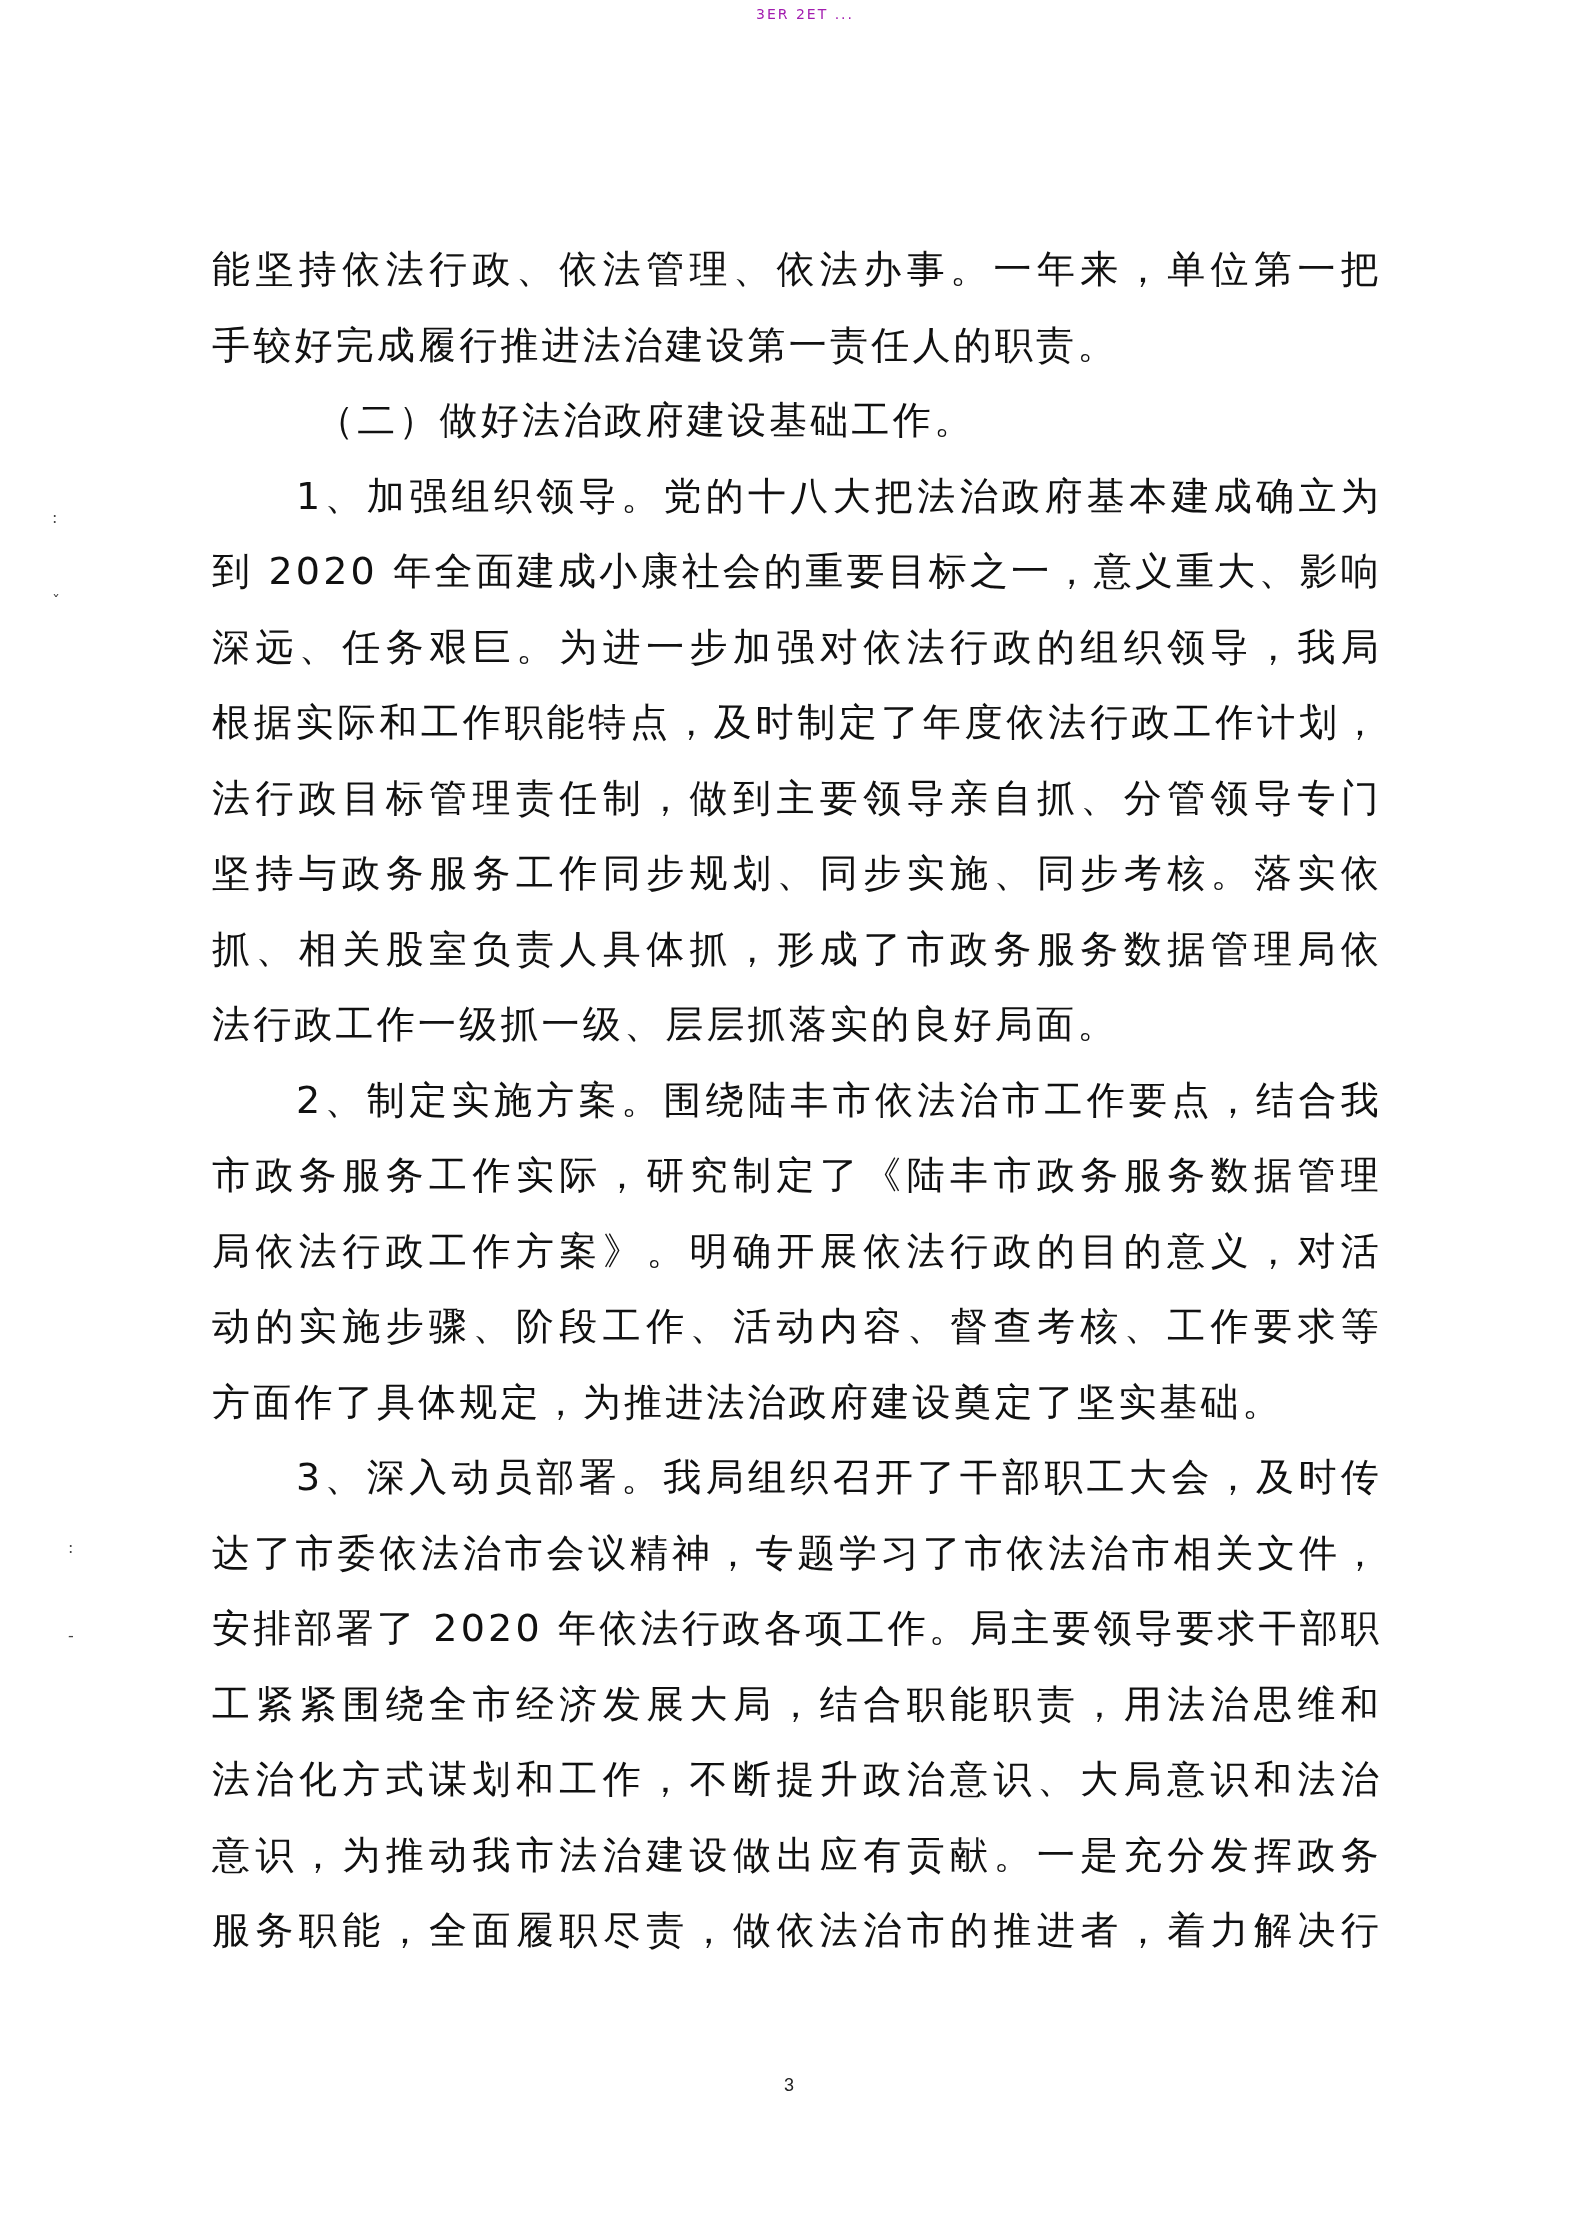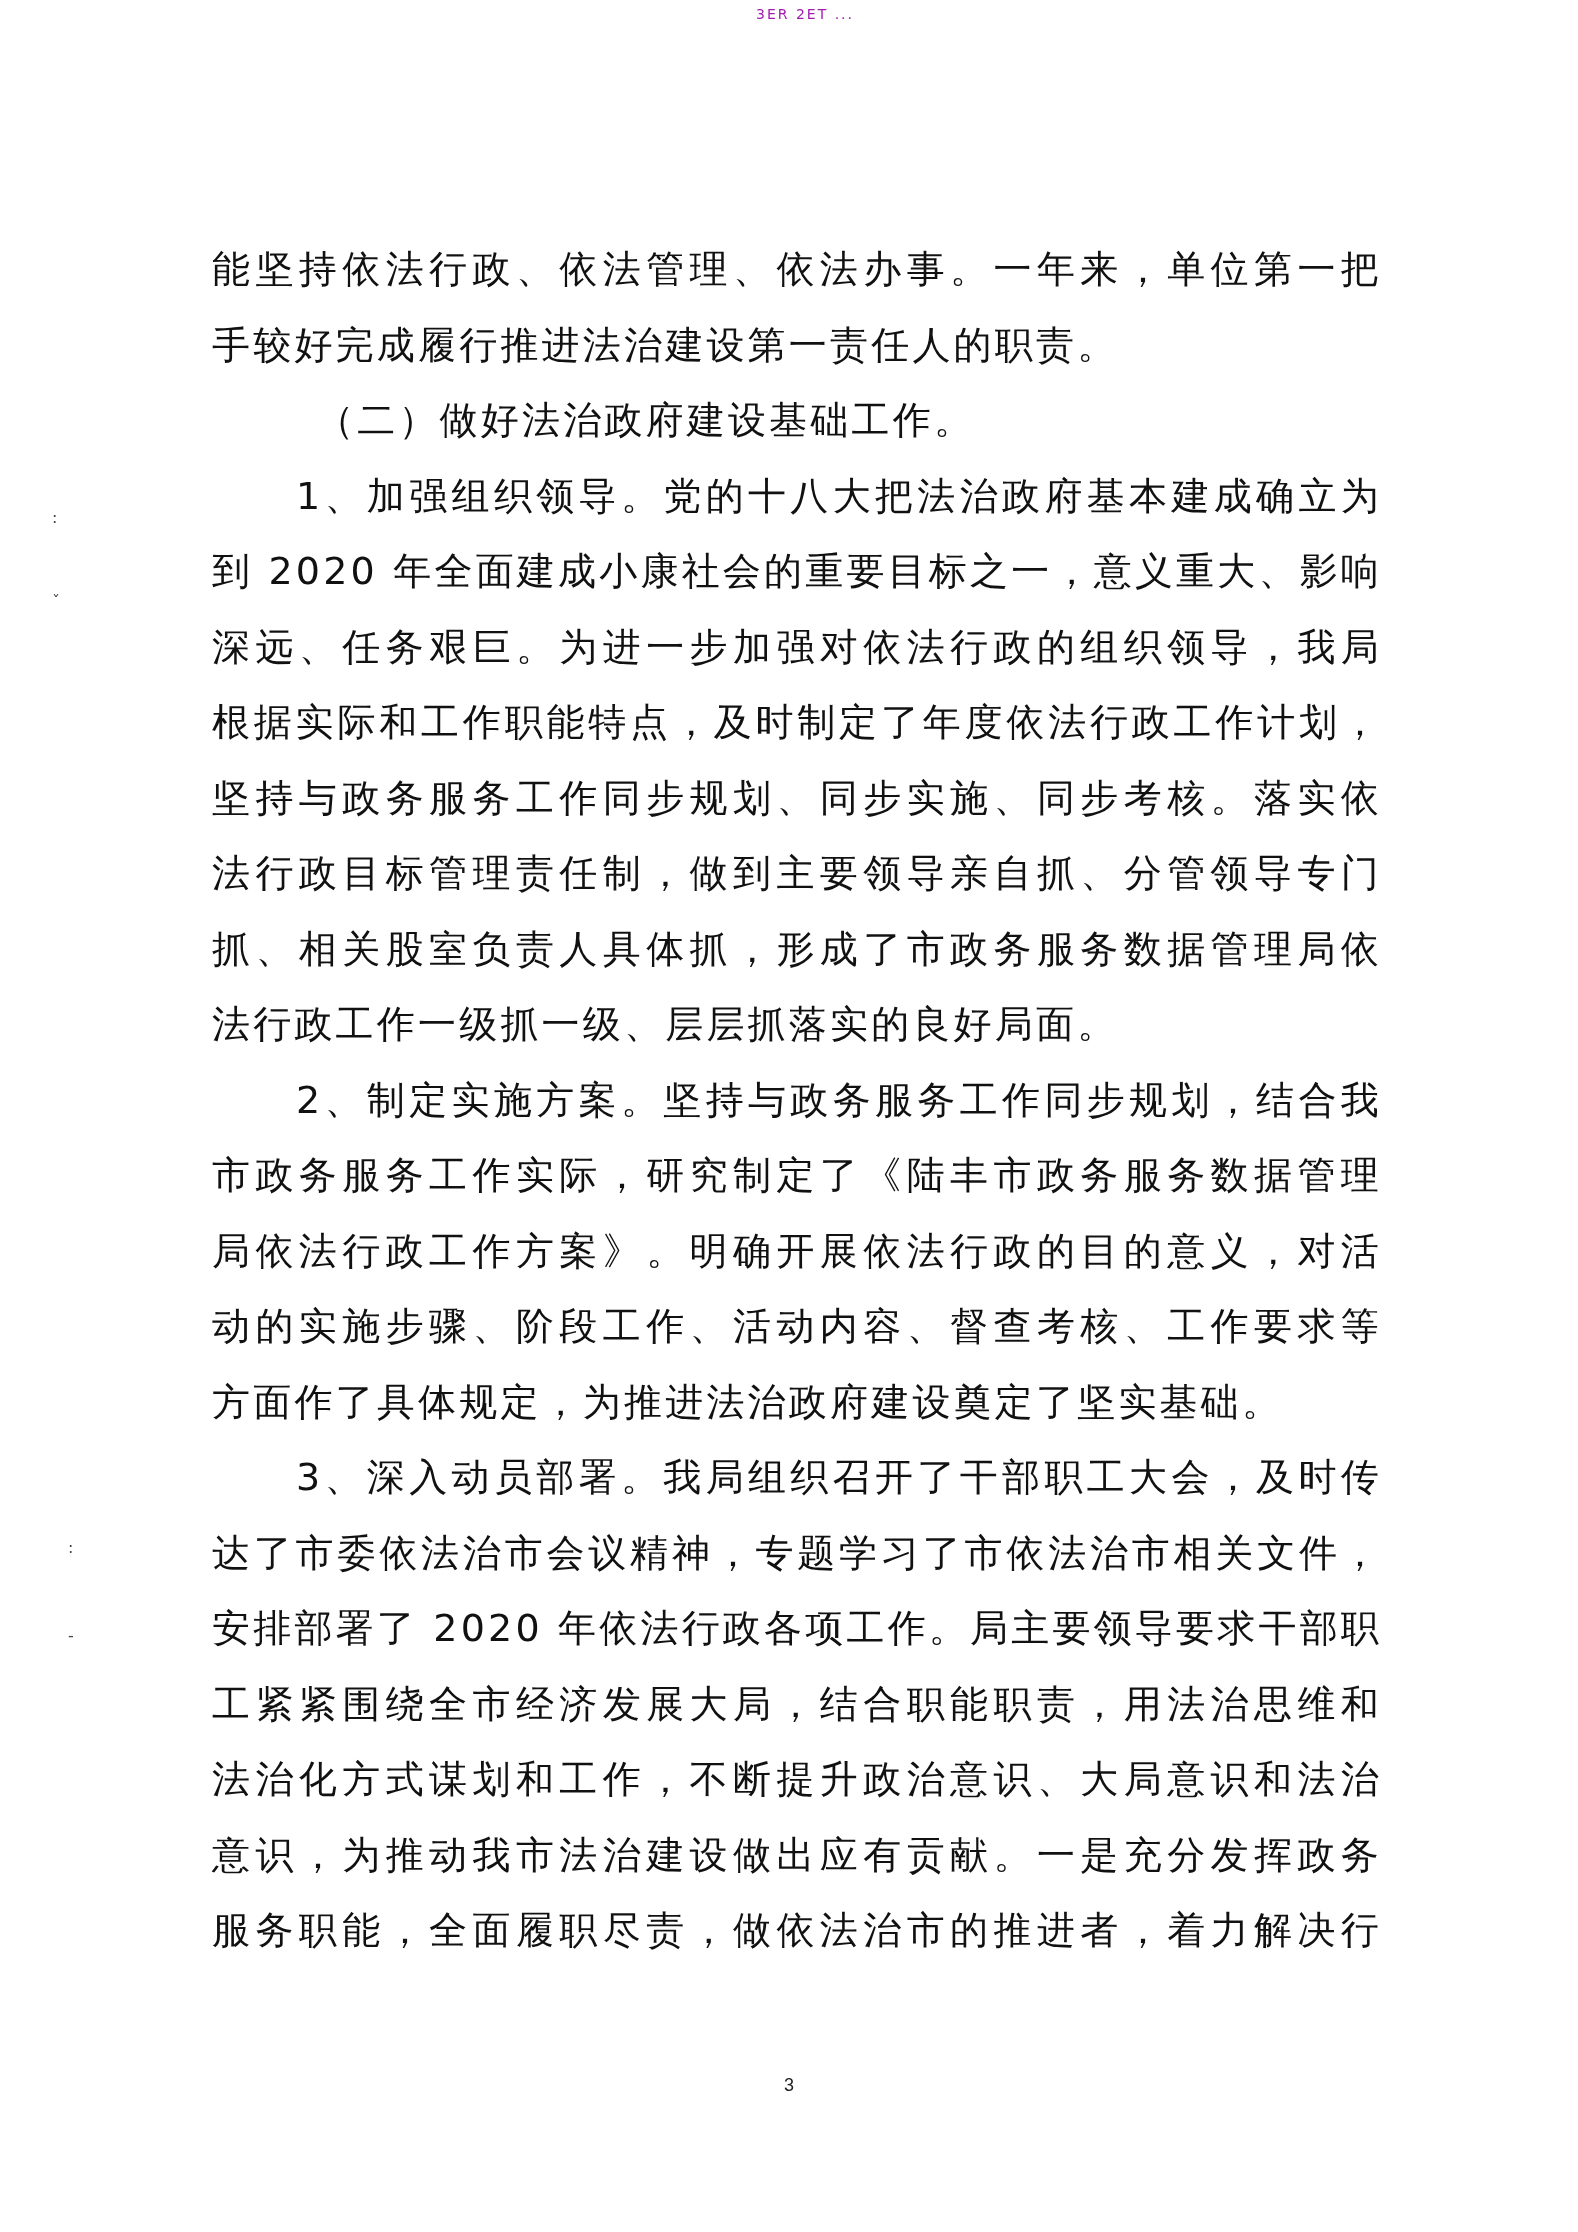--- a/index.html
+++ b/index.html
@@ -42,26 +42,26 @@
 
   <div class="line">能坚持依法行政、依法管理、依法办事。一年来，单位第一把</div>
   <div class="line last">手较好完成履行推进法治建设第一责任人的职责。</div>
 
   <div class="line last indent-h bold">（二）做好法治政府建设基础工作。</div>
 
   <div class="line indent"><span class="bold">1、加强组织领导。</span><span>党的十八大把法治政府基本建成确立为</span></div>
   <div class="line">到 2020 年全面建成小康社会的重要目标之一，意义重大、影响</div>
   <div class="line">深远、任务艰巨。为进一步加强对依法行政的组织领导，我局</div>
   <div class="line">根据实际和工作职能特点，及时制定了年度依法行政工作计划，</div>
+  <div class="line">法行政目标管理责任制，做到主要领导亲自抓、分管领导专门</div>
   <div class="line">坚持与政务服务工作同步规划、同步实施、同步考核。落实依</div>
-  <div class="line">法行政目标管理责任制，做到主要领导亲自抓、分管领导专门</div>
   <div class="line">抓、相关股室负责人具体抓，形成了市政务服务数据管理局依</div>
   <div class="line last">法行政工作一级抓一级、层层抓落实的良好局面。</div>
 
-  <div class="line indent"><span class="bold">2、制定实施方案。</span><span>坚持与政务服务工作同步规划，结合我</span></div>
+  <div class="line indent"><span class="bold">2、制定实施方案。</span><span>围绕陆丰市依法治市工作要点，结合我</span></div>
   <div class="line">市政务服务工作实际，研究制定了《陆丰市政务服务数据管理</div>
   <div class="line">局依法行政工作方案》。明确开展依法行政的目的意义，对活</div>
   <div class="line">动的实施步骤、阶段工作、活动内容、督查考核、工作要求等</div>
   <div class="line last">方面作了具体规定，为推进法治政府建设奠定了坚实基础。</div>
 
   <div class="line indent"><span class="bold">3、深入动员部署。</span><span>我局组织召开了干部职工大会，及时传</span></div>
   <div class="line">达了市委依法治市会议精神，专题学习了市依法治市相关文件，</div>
   <div class="line">安排部署了 2020 年依法行政各项工作。局主要领导要求干部职</div>
   <div class="line">工紧紧围绕全市经济发展大局，结合职能职责，用法治思维和</div>
   <div class="line">法治化方式谋划和工作，不断提升政治意识、大局意识和法治</div>

